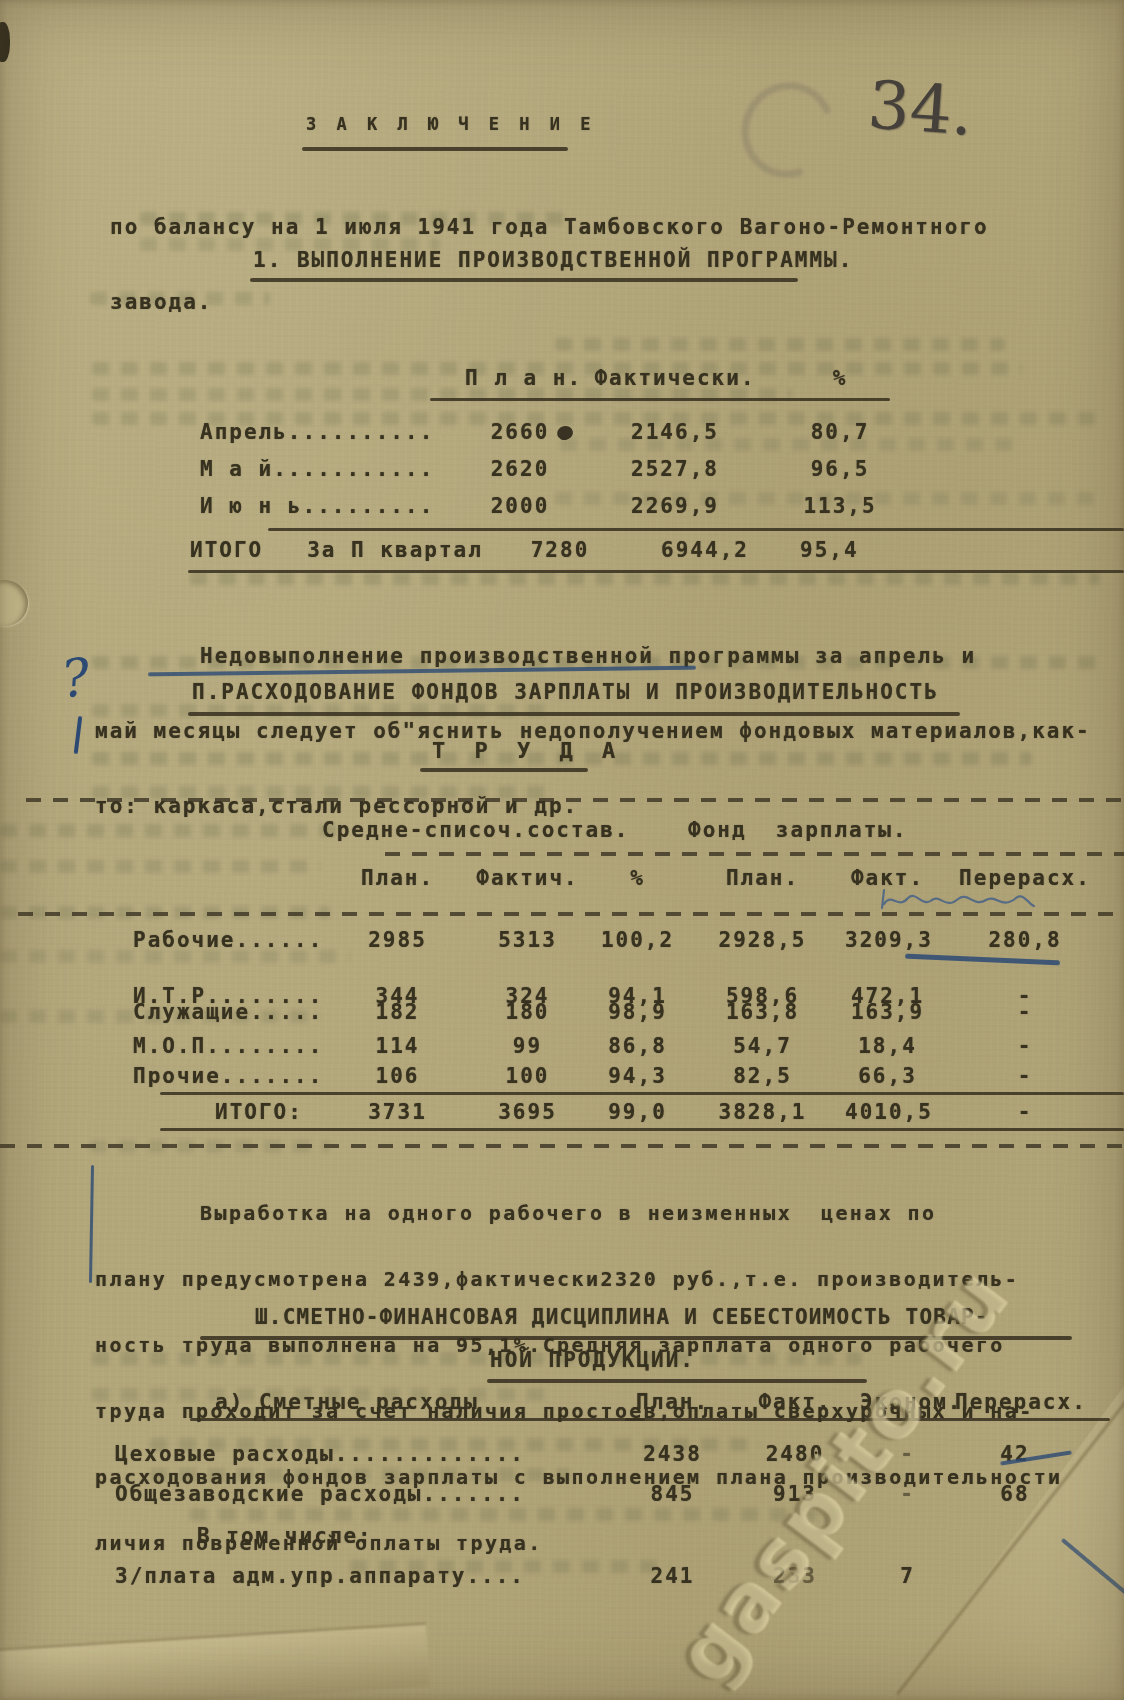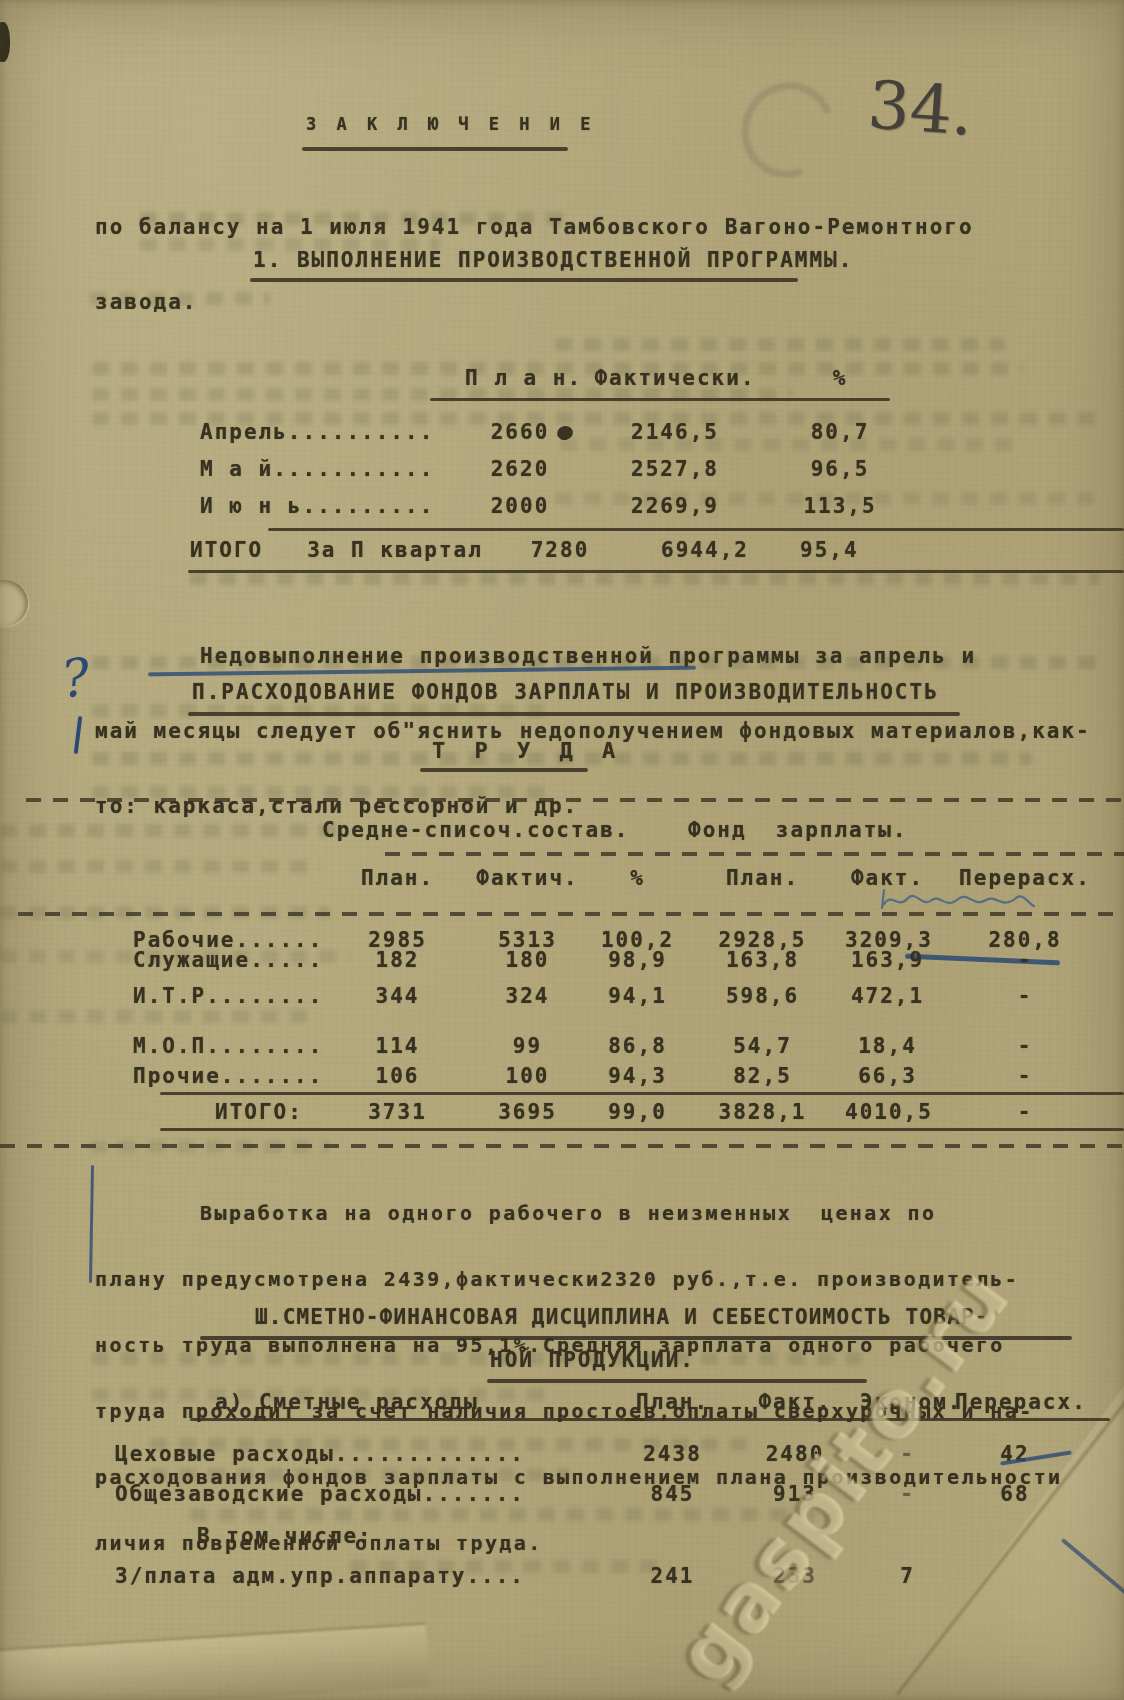--- a/index.html
+++ b/index.html
@@ -107,21 +107,21 @@
   <div class="bl" style="left:150px;top:1438px;width:610px;opacity:.42"></div>
   <div class="bl" style="left:150px;top:1468px;width:420px;opacity:.38"></div>
   <div class="bl" style="left:190px;top:1508px;width:650px;opacity:.4"></div>
   <div class="bl" style="left:350px;top:1560px;width:320px;opacity:.38"></div>
 
   <div class="pencil" style="left:868px;top:70px;font-size:66px;transform:rotate(4deg)">34.</div>
 
   <div class="tw" style="left:306px;top:112px;font-size:17px;letter-spacing:5px">З А К Л Ю Ч Е Н И Е</div>
   <div class="line" style="left:302px;top:147px;width:266px;height:4px"></div>
 
-  <div class="tw para" style="left:95px;top:165px">
+  <div class="tw para" style="left:110px;top:165px">
     <div>по балансу на 1 июля 1941 года Тамбовского Вагоно-Ремонтного</div>
     <div>завода.</div>
   </div>
 
   <div class="tw" style="left:253px;top:248px">1. ВЫПОЛНЕНИЕ ПРОИЗВОДСТВЕННОЙ ПРОГРАММЫ.</div>
   <div class="line" style="left:250px;top:278px;width:548px;height:4px"></div>
 
 
   <div class="trow t1" style="top:366px">
     <span class="t1-l"></span>
@@ -211,21 +211,21 @@
   <div class="trow t2" style="top:984px">
     <span class="t2-l">И.Т.Р........</span>
     <span class="t2-c1">344</span>
     <span class="t2-c2">324</span>
     <span class="t2-c3">94,1</span>
     <span class="t2-c4">598,6</span>
     <span class="t2-c5">472,1</span>
     <span class="t2-c6">-</span>
   </div>
 
-  <div class="trow t2" style="top:948px">
+  <div class="trow t2" style="top:1000px">
     <span class="t2-l">Служащие.....</span>
     <span class="t2-c1">182</span>
     <span class="t2-c2">180</span>
     <span class="t2-c3">98,9</span>
     <span class="t2-c4">163,8</span>
     <span class="t2-c5">163,9</span>
     <span class="t2-c6">-</span>
   </div>
 
   <div class="trow t2" style="top:1034px">

